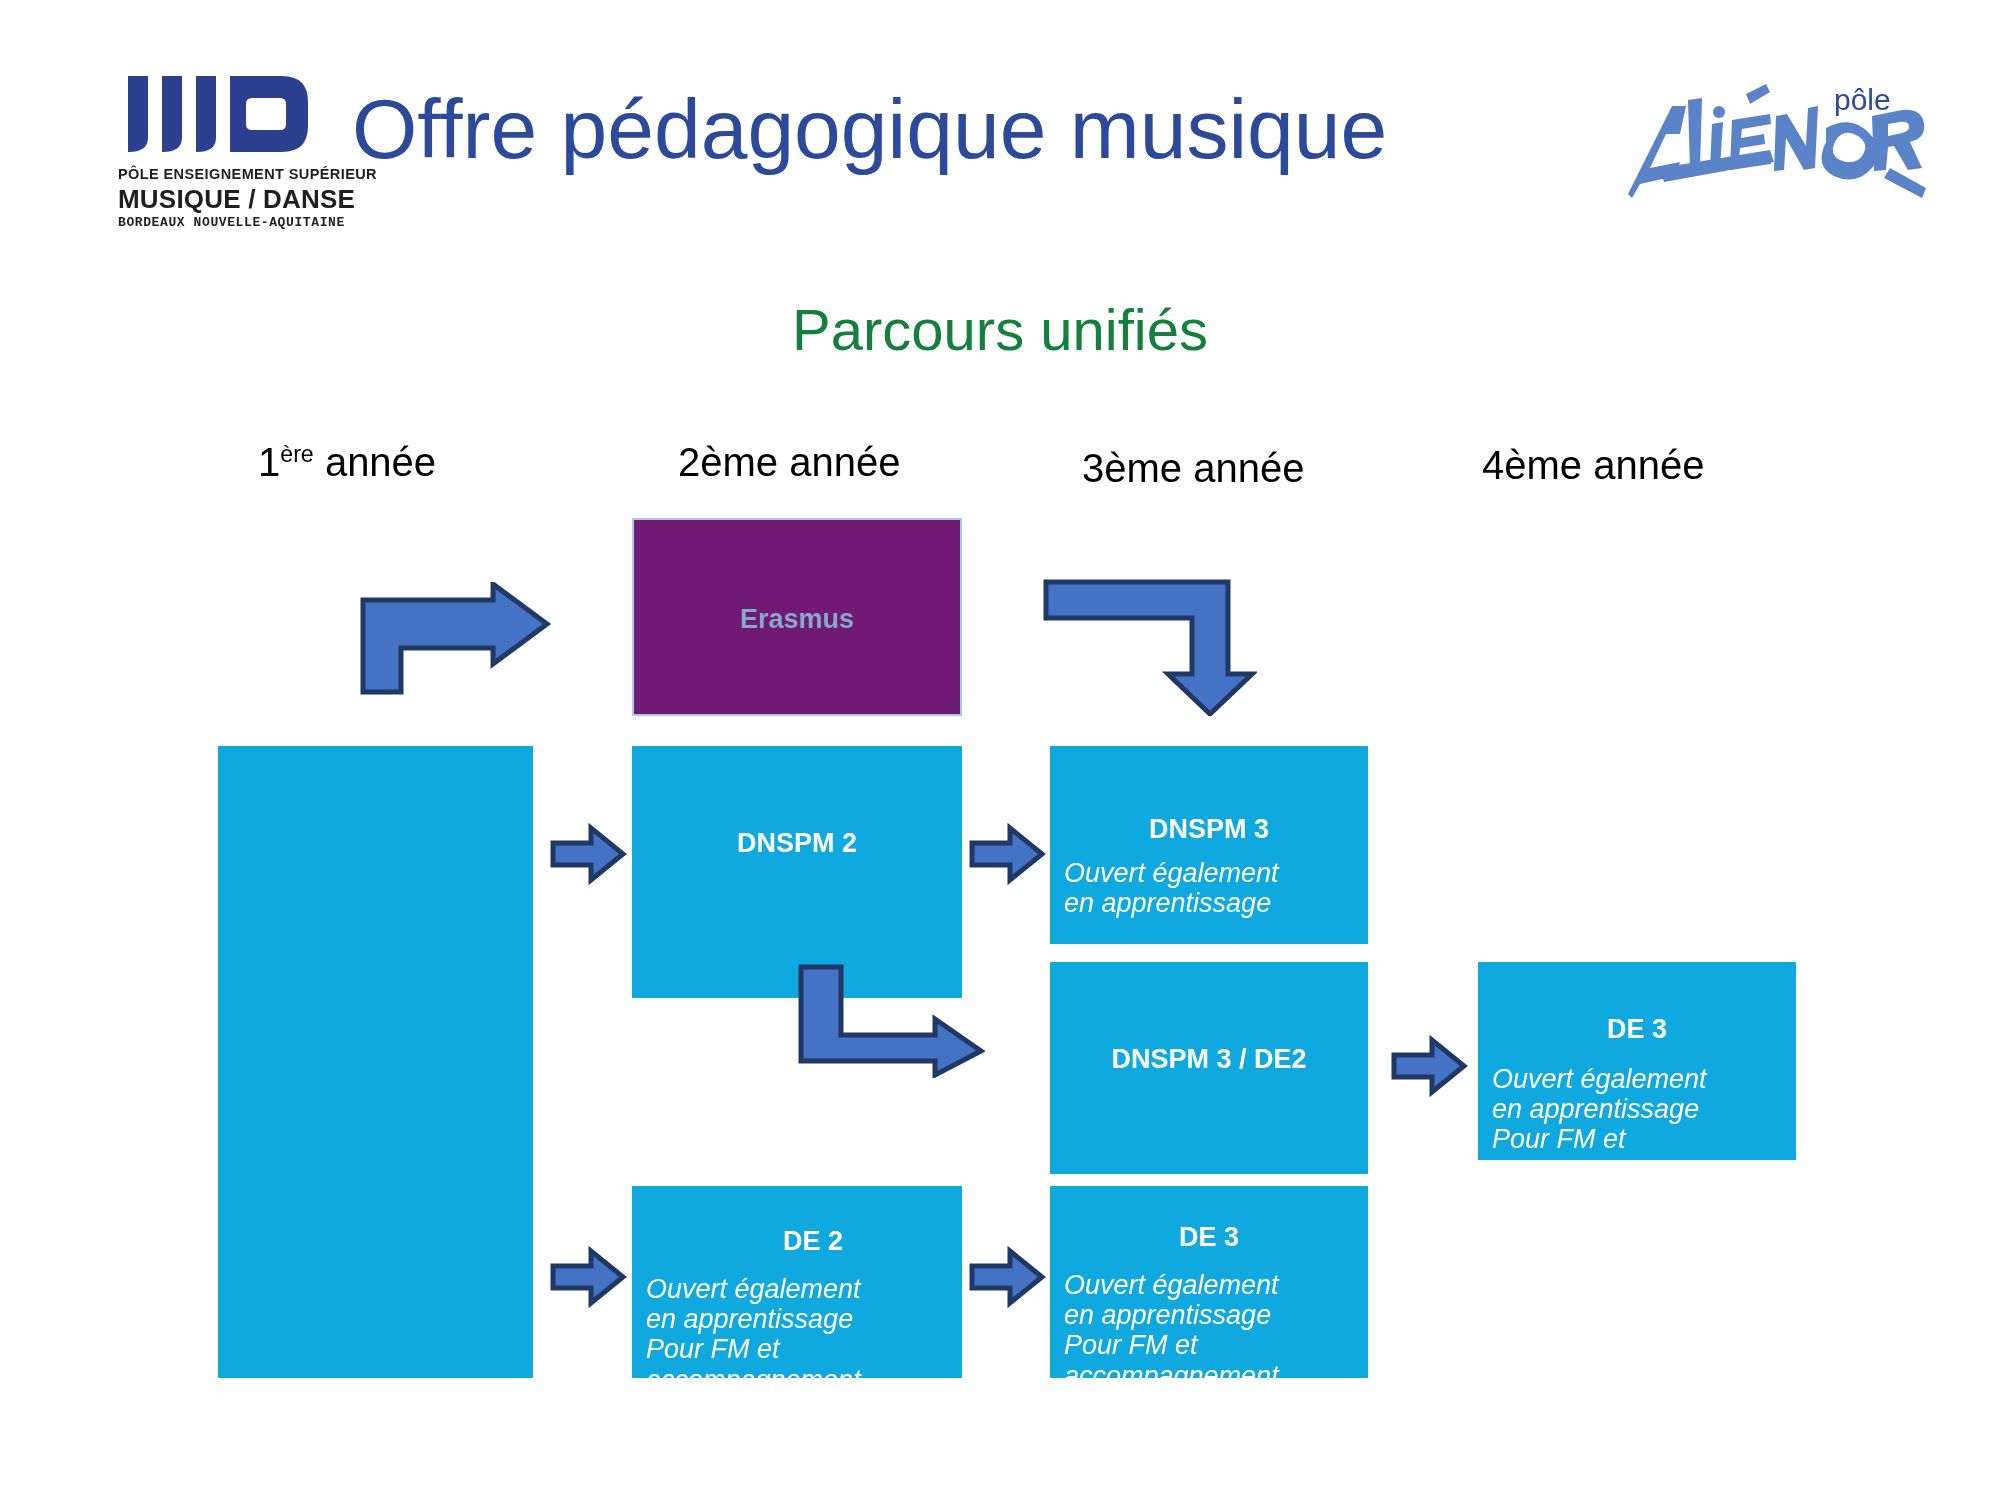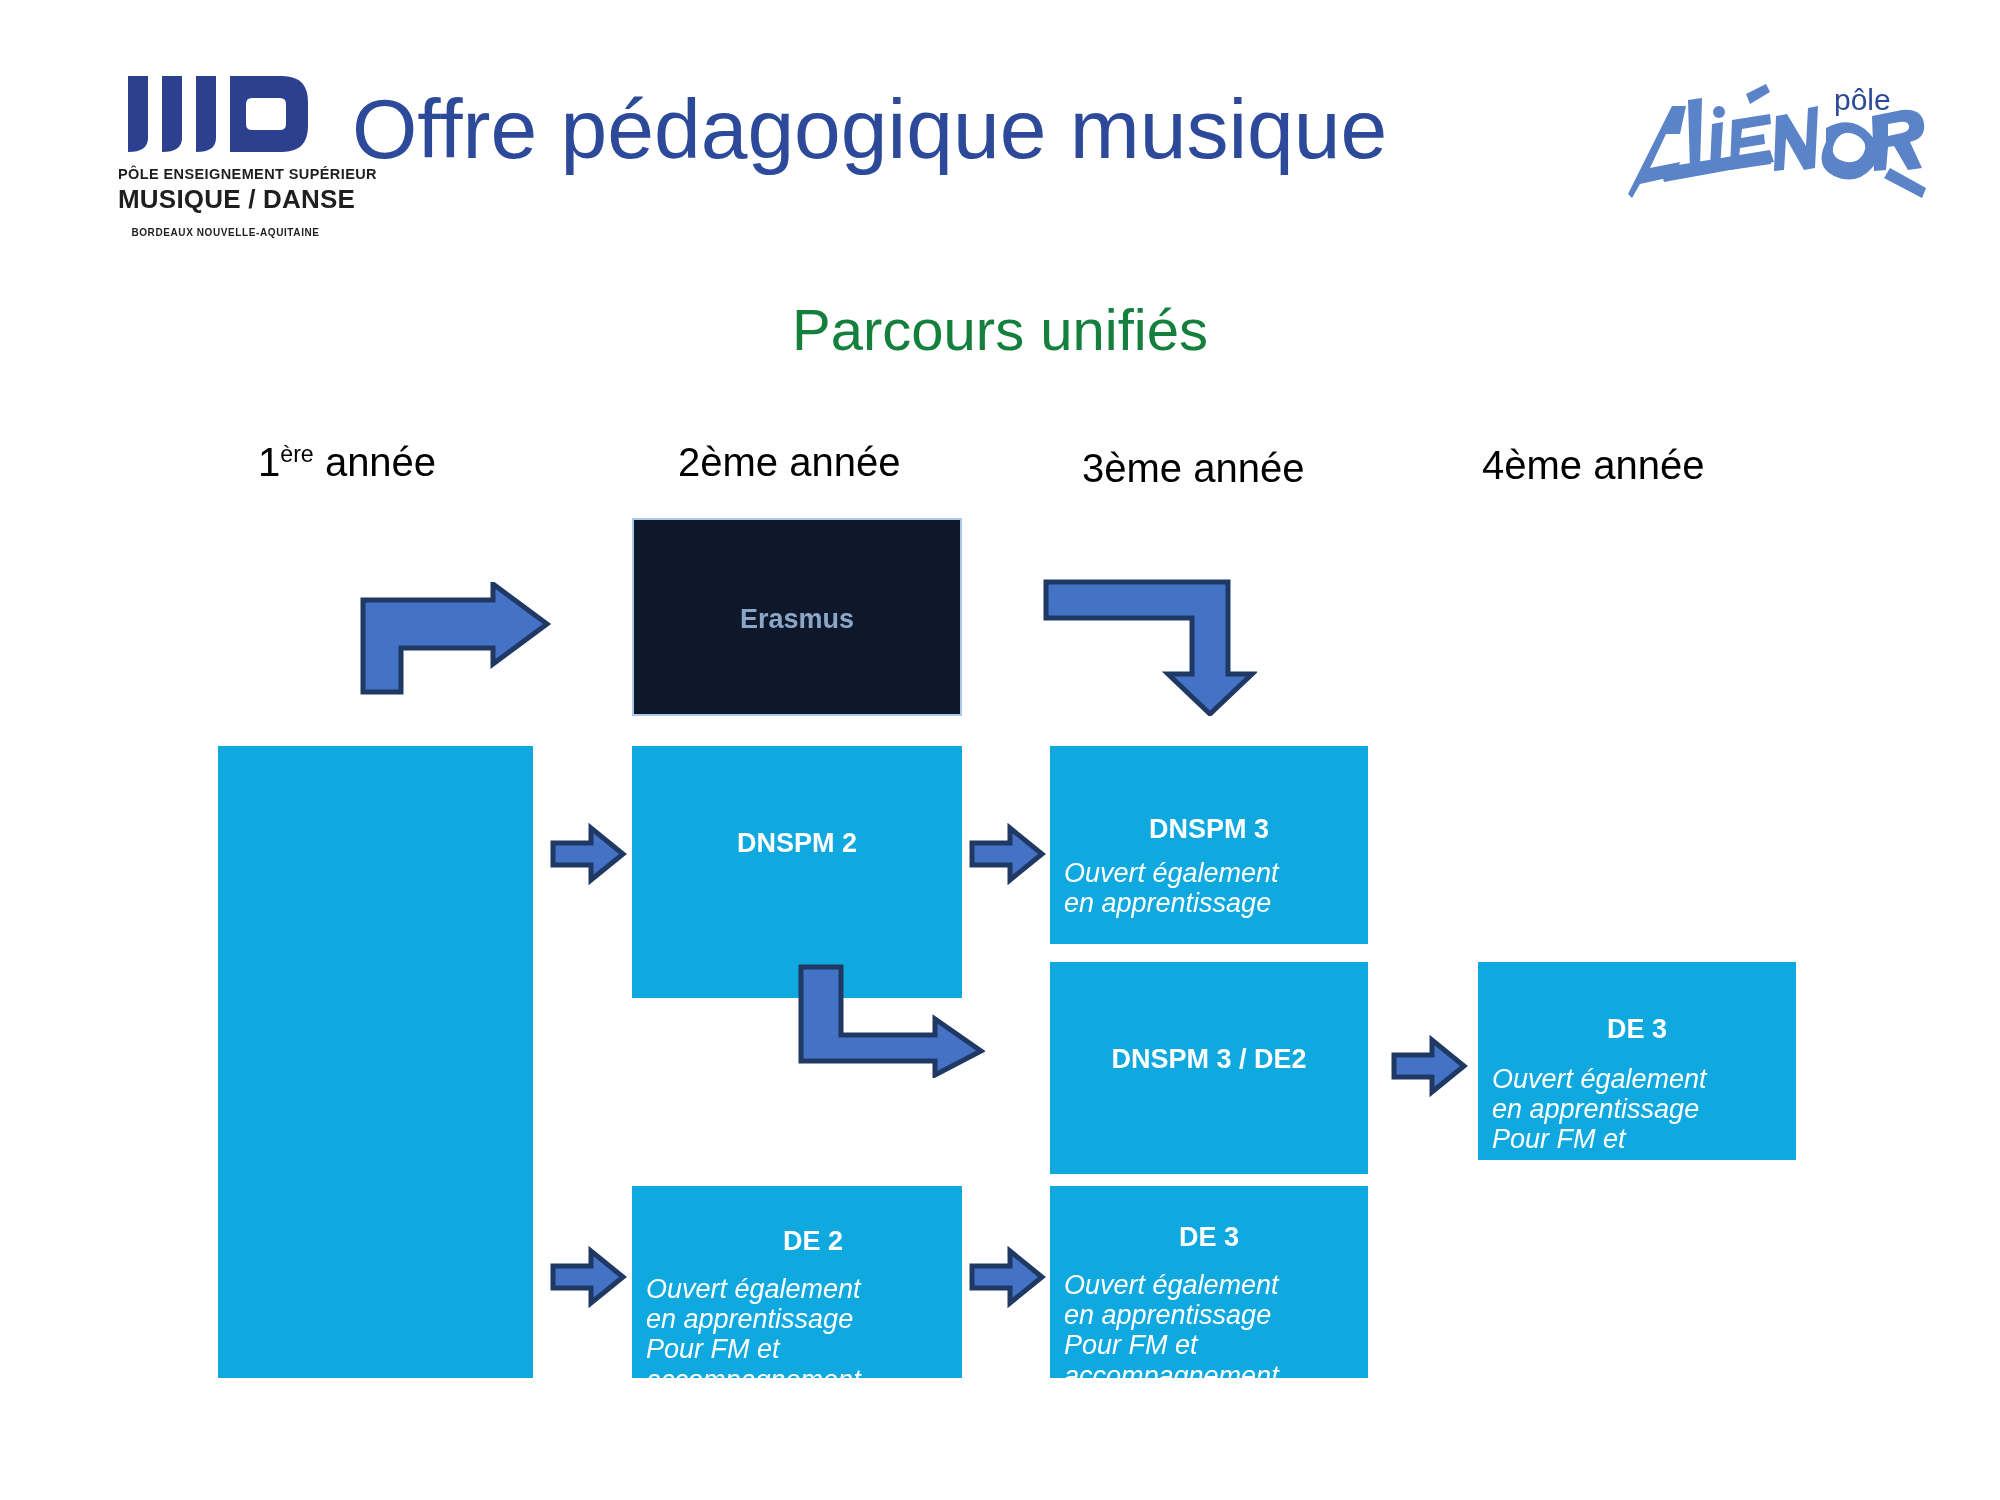--- a/index.html
+++ b/index.html
@@ -43,23 +43,24 @@
   #header-logo-psmd .logo-line1 {
     font-size: 14.5px;
     margin-top: 6px;
   }
   #header-logo-psmd .logo-line2 {
     font-size: 26px;
     margin-top: 2px;
     letter-spacing: 0.2px;
   }
   #header-logo-psmd .logo-line3 {
-    font-size: 10px;
-    margin-top: 12px;
+    font-size: 13px;
+    margin-top: 0;
     letter-spacing: 0.6px;
+    font-family: Liberation Mono, monospace;
   }
 
   #page-title {
     position: absolute;
     left: 352px;
     top: 85px;
     width: 1260px;
     font-size: 84px;
     line-height: 1.05;
     color: #2d4a9a;
@@ -126,21 +127,21 @@
     font-size: 27px;
     line-height: 1.12;
     white-space: pre-line;
   }
 
   #box-erasmus {
     left: 632px;
     top: 518px;
     width: 330px;
     height: 198px;
-    background: #0f172a;
+    background: #701a75;
     border: 2px solid #a8c9ea;
   }
   #box-erasmus .node-title {
     top: 84px;
     color: #8aa7c8;
     font-size: 27px;
   }
 
   #box-tronc {
     left: 218px;

